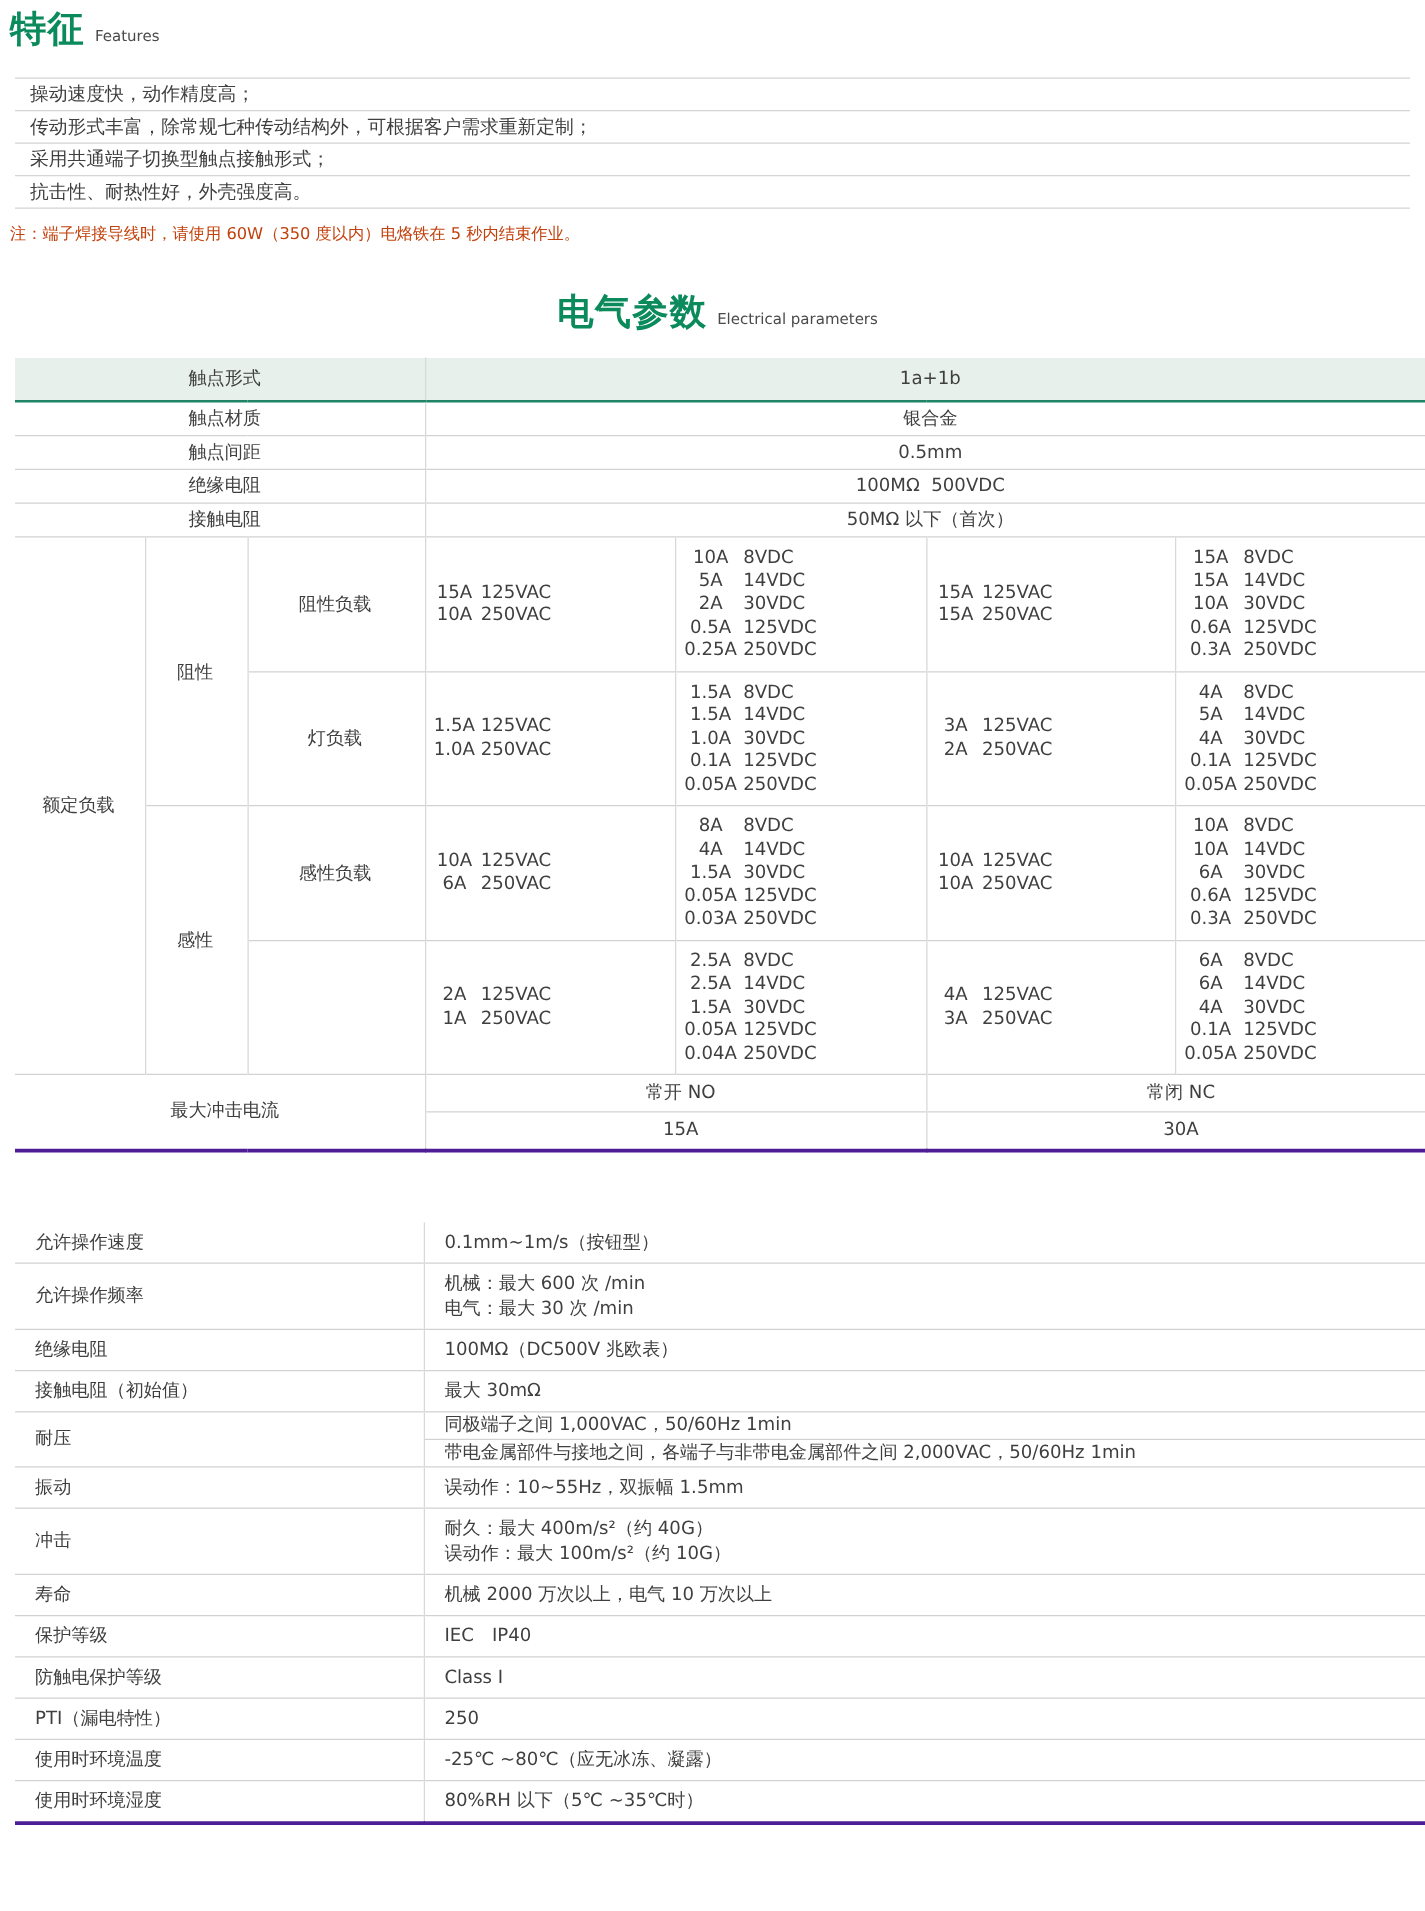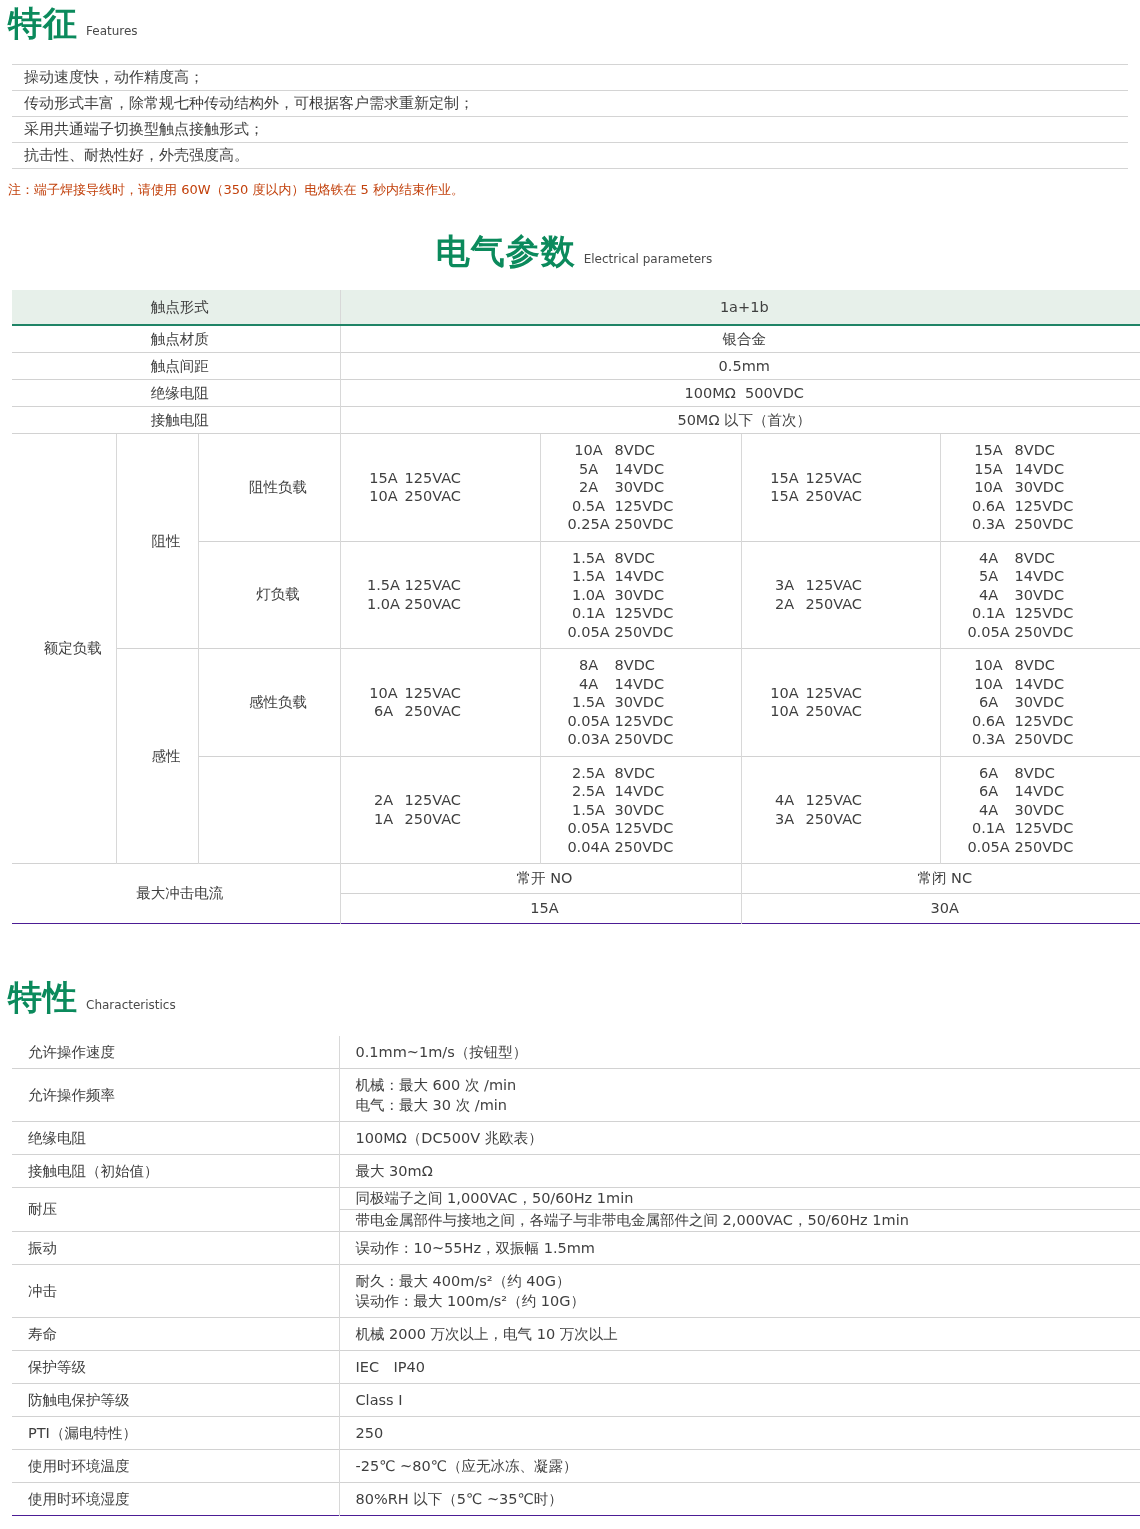--- a/index.html
+++ b/index.html
@@ -6,21 +6,21 @@
   html, body { margin: 0; padding: 0; background: #ffffff; }
   body {
     width: 1140px;
     font-family: "DejaVu Sans", "Liberation Sans", sans-serif;
     color: #3f3f3f;
   }
   .page { width: 1140px; min-height: 1529px; padding: 6px 0 24px 0; }
 
   
   .sec-title { margin: 0 0 0 8px; padding: 0; line-height: 34px; }
-  .t-zh { color: #0b8a5c; font-size: 34px; font-weight: bold; letter-spacing: 1px; }
+  .t-zh { color: #0b8a5c; font-size: 29px; font-weight: bold; letter-spacing: 1px; }
   .t-en { color: #4a4a4a; font-size: 12px; font-weight: normal; margin-left: 8px; }
 
   
   .feature-list {
     list-style: none;
     margin: 16px 0 0 12px; padding: 0;
     width: 1116px;
     border-bottom: 1px solid #d4d4d4;
   }
   .feature-list li {
@@ -33,21 +33,21 @@
   
   .sec-elec { margin-top: 38px; text-align: center; }
   .sec-char { margin-top: 56px; }
 
   
   table.grid {
     border-collapse: collapse;
     table-layout: fixed;
     margin: 14px 0 0 12px;
     width: 1128px;
-    border-bottom: 1px solid #4c1d95;
+    border-bottom: 3px solid #4c1d95;
   }
   table.grid td {
     font-size: 14.5px;
     vertical-align: middle;
     border-top: 1px solid #d2d2d2;
     border-left: 1px solid #d8d8d8;
     white-space: pre-wrap;
     overflow: hidden;
   }
   table.grid td.edge { border-left: none; }
@@ -55,21 +55,21 @@
 
   
   #elec-table tr.r-hdr td {
     background: #e7f0ea;
     border-bottom: 2px solid #1f8466;
     padding: 8px 8px 8px 16px;
     line-height: 18px;
   }
   #elec-table tr.r-simple td { padding: 4px 8px 4px 16px; line-height: 18px; }
   #elec-table td.val { padding-left: 18px; }
-  #elec-table tr.r-rated td { padding: 7px 4px 7px 22px; }
+  #elec-table tr.r-rated td { padding: 7px 4px 7px 2px; }
   #elec-table td.lab0 { padding-left: 8px; }
   #elec-table td.lab1 { padding-left: 10px; }
   #elec-table td.lab2 { padding-left: 14px; }
   #elec-table td.valcell { padding-left: 17px; }
   #elec-table td.dc { padding-left: 20px; }
   .pair { display: flex; line-height: 18.5px; }
   .pair .amp { flex: none; width: 52px; }
   td.ac .pair .amp { width: 42px; }
   #elec-table tr.r-inrush td { padding: 5px 8px 5px 16px; line-height: 19px; }
 
@@ -170,23 +170,20 @@
           </tr>
           <tr class="r-inrush">
             <td class="val" colspan="2">15A</td>
             <td class="val" colspan="2">30A</td>
           </tr>
         </tbody>
       </table>
   </section>
 
   <section class="sec sec-char">
-    <h2 class="sec-title">
-      <span class="t-zh">特性</span><span class="t-en">Characteristics</span>
-    </h2>
     <table class="grid" id="char-table">
         <colgroup>
           <col style="width: 327px;">
           <col>
         </colgroup>
         <tbody>
           <tr class="c-row">
             <td class="lab edge">允许操作速度</td>
             <td class="val"><div class="vline">0.1mm~1m/s（按钮型）</div></td>
           </tr>

